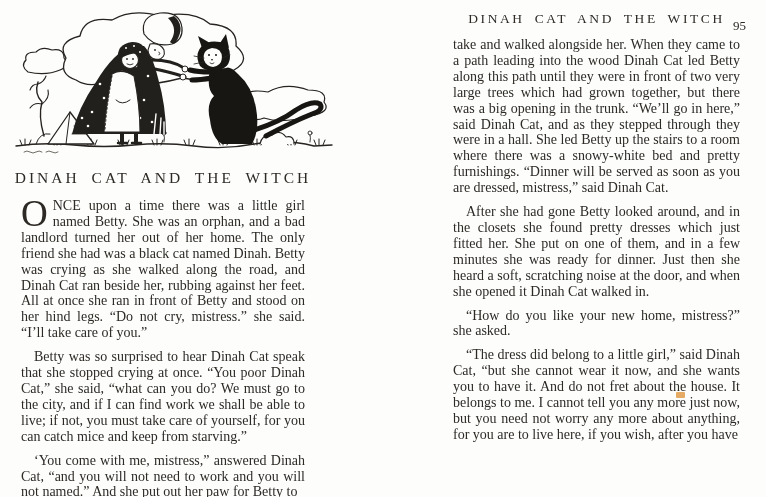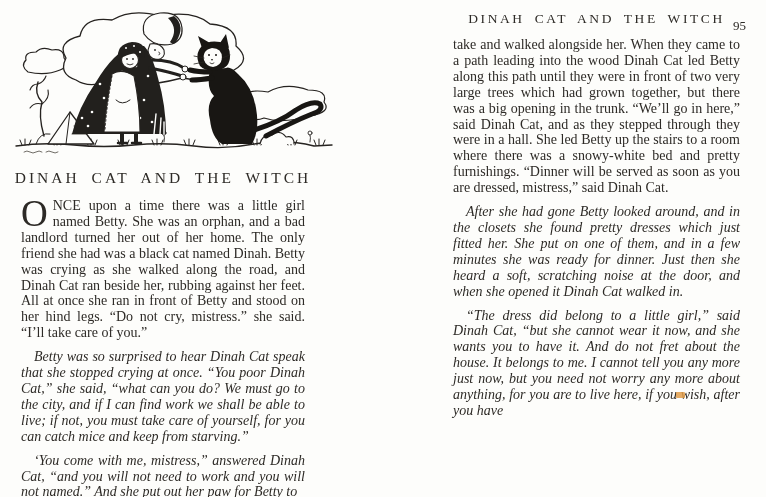--- a/index.html
+++ b/index.html
@@ -22,21 +22,21 @@
     width: 300px; margin: 13px 0 11px 0;
     font-size: 15.5px; font-weight: 400;
     letter-spacing: 3px; word-spacing: 5px;
     text-align: center; white-space: nowrap;
   }
   .text-block { width: 300px; }
   .text-block p {
     margin: 8px; font-size: 14px; line-height: 15.9px;
     text-align: justify;
   }
-  .text-block p.indent { text-indent: 13px; font-style: italic; }
+  .text-block p.indent { text-indent: 13px; }
   .dropcap {
     float: left; font-size: 37px; line-height: 30px;
     padding: 1px 5px 0 0;
   }
 
   
   .page-right {
     width: 383px; height: 497px; box-sizing: border-box;
     padding: 11px 18px 0 62px; position: relative; overflow: hidden;
   }
@@ -176,19 +176,20 @@
   <div class="page-right">
 
     <div class="running-header">
       <span class="rh-title">DINAH CAT AND THE WITCH</span>
       <span class="folio">95</span>
     </div>
 
     <div class="text-block">
       <p>take and walked alongside her.  When they came to a path leading into the wood Dinah Cat led Betty along this path until they were in front of two very large trees which had grown together, but there was a big opening in the trunk.  “We’ll go in here,” said Dinah Cat, and as they stepped through they were in a hall.  She led Betty up the stairs to a room where there was a snowy-white bed and pretty furnishings. “Dinner will be served as soon as you are dressed, mistress,” said Dinah Cat.</p>
       <p class="indent">After she had gone Betty looked around, and in the closets she found pretty dresses which just fitted her.  She put on one of them, and in a few minutes she was ready for dinner.  Just then she heard a soft, scratching noise at the door, and when she opened it Dinah Cat walked in.</p>
+      <p class="indent">“How do you like your new home, mistress?” she asked.</p>
       <p class="indent">“The dress did belong to a little girl,” said Dinah Cat, “but she cannot wear it now, and she wants you to have it.  And do not fret about the house.  It belongs to me.  I cannot tell you any more just now, but you need not worry any more about anything, for you are to live here, if you wish, after you have</p>
     </div>
 
     <div class="scan-artifact"></div>
   </div>
 
 </div>
 
 </body></html>

